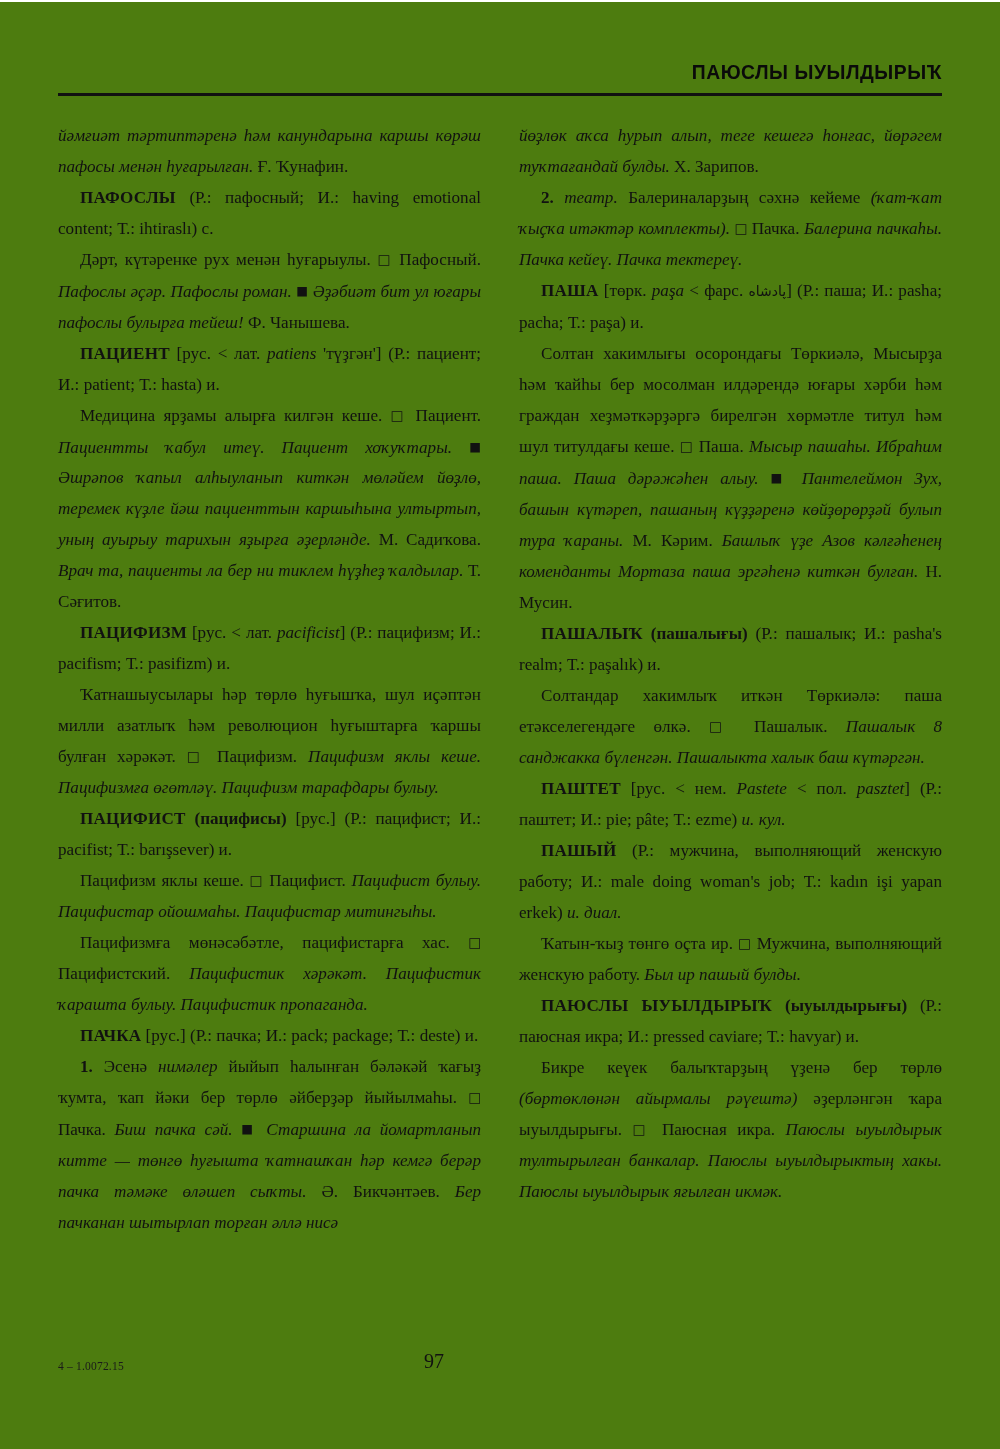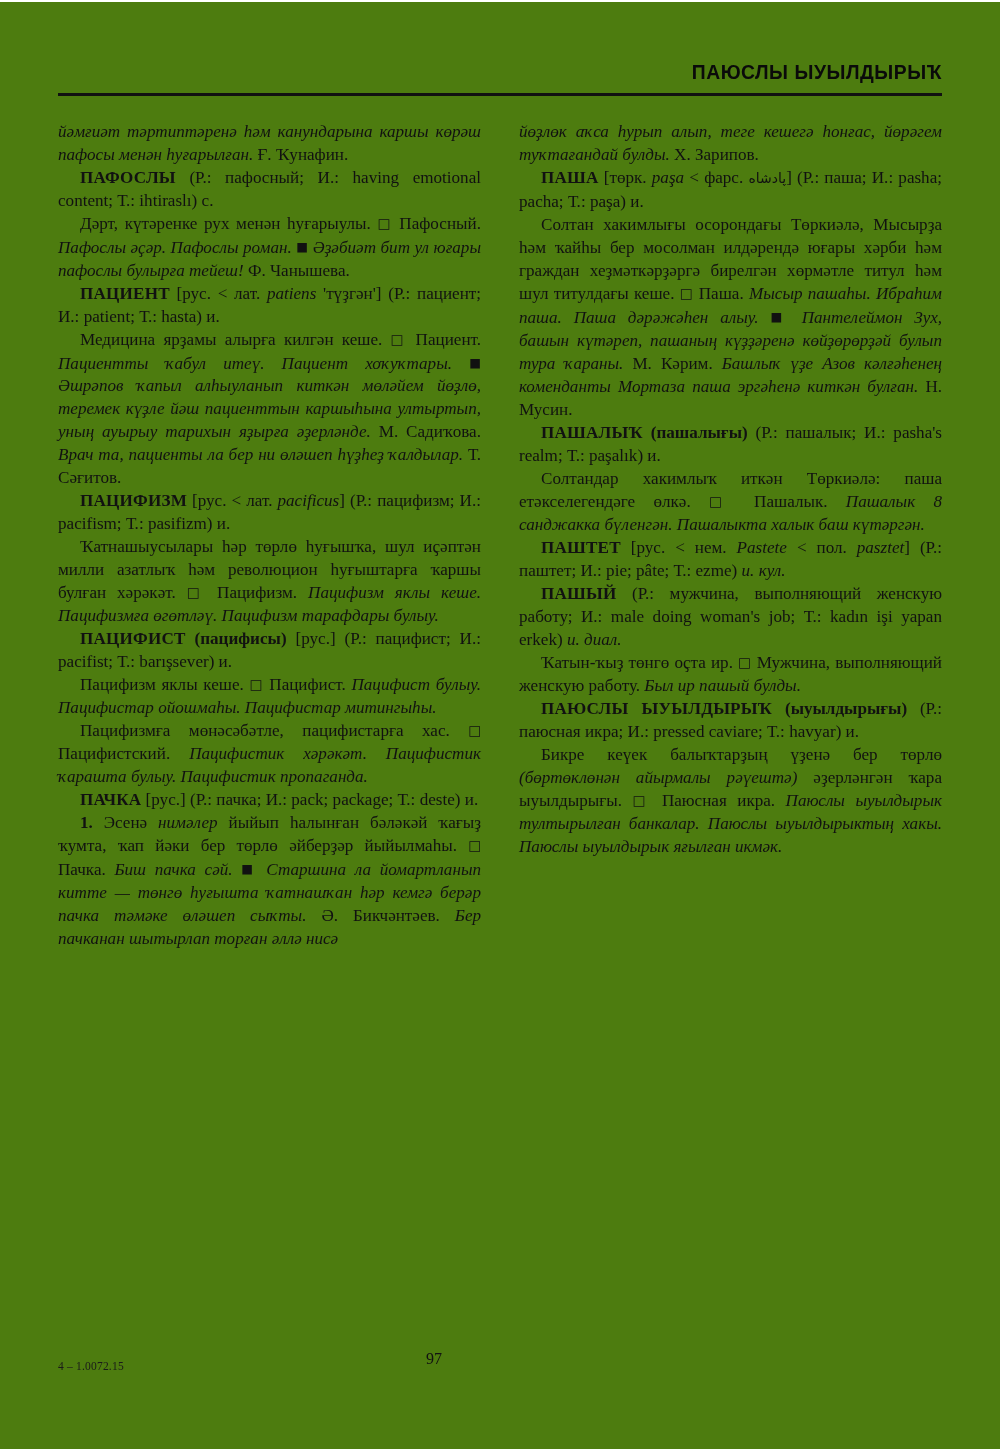--- a/index.html
+++ b/index.html
@@ -59,21 +59,21 @@
     display: flex;
     gap: 38px;
   }
   .col {
     width: 423px;
   }
 
   p {
     margin: 0;
     font-size: 17.1px;
-    line-height: 23px;
+    line-height: 31px;
     text-align: justify;
     text-justify: inter-word;
     hyphens: none;
     color: #111111;
   }
   p.indent { text-indent: 22px; }
   p.noindent { text-indent: 0; }
 
   
   .hw {           
@@ -108,21 +108,21 @@
     font-size: 11.5px;
     letter-spacing: 0.2px;
     color: #1a1a1a;
   }
   .footer-page {
     position: absolute;
     left: 0;
     top: 1348px;
     width: 868px;
     text-align: center;
-    font-size: 16px;
+    font-size: 20px;
     color: #111111;
   }
 </style>
 </head>
 <body>
 
 <div class="page">
 
   <div class="header">
     <span class="header-title">ПАЮСЛЫ ЫУЫЛДЫРЫҠ</span>
@@ -158,27 +158,27 @@
         <span>(Р.: пациент; И.: patient; Т.: hasta) и.</span>
       </p>
       <p class="indent">
         <span>Медицина ярҙамы алырға килгән кеше.</span>
         <span class="sq">□</span>
         <span>Пациент.</span>
         <span class="it">Пациентты ҡабул итеү. Пациент хоҡуҡтары.</span>
         <span class="fsq">■</span>
         <span class="it">Әшрәпов ҡапыл алһыуланып киткән мөләйем йөҙлө, теремек күҙле йәш пациенттын каршыһына ултыртып, уның ауырыу тарихын яҙырға әҙерләнде.</span>
         <span>М. Садиҡова.</span>
-        <span class="it">Врач та, пациенты ла бер ни өләшеп һүҙһеҙ ҡалдылар.</span>
+        <span class="it">Врач та, пациенты ла бер ни тиклем һүҙһеҙ ҡалдылар.</span>
         <span>Т. Сәғитов.</span>
       </p>
 
       <p class="indent">
         <span class="hw">ПАЦИФИЗМ</span>
-        <span>[рус. &lt; лат. <span class="it">pacificus</span>]</span>
+        <span>[рус. &lt; лат. <span class="it">pacificist</span>]</span>
         <span>(Р.: пацифизм; И.: pacifism; Т.: pasifizm) и.</span>
       </p>
       <p class="indent">
         <span>Ҡатнашыусылары һәр төрлө һуғышҡа, шул иҫәптән милли азатлыҡ һәм революцион һуғыштарға ҡаршы булған хәрәкәт.</span>
         <span class="sq">□</span>
         <span>Пацифизм.</span>
         <span class="it">Пацифизм яклы кеше. Пацифизмға өгөтләү. Пацифизм тарафдары булыу.</span>
       </p>
 
       <p class="indent">
@@ -220,20 +220,29 @@
 
     </div>
 
     <div class="col">
 
       <p class="noindent">
         <span class="it">йөҙлөк аҡса һурып алып, теге кешегә һонғас, йөрәгем туҡтағандай булды.</span>
         <span>Х. Зарипов.</span>
       </p>
 
+      <p class="indent">
+        <span class="num">2.</span>
+        <span class="it">театр.</span>
+        <span>Балериналарҙың сәхнә кейеме</span>
+        <span class="it">(ҡат-ҡат ҡыҫҡа итәктәр комплекты).</span>
+        <span class="sq">□</span>
+        <span>Пачка.</span>
+        <span class="it">Балерина пачкаһы. Пачка кейеү. Пачка тектереү.</span>
+      </p>
 
       <p class="indent">
         <span class="hw">ПАША</span>
         <span>[төрк. <span class="it">paşa</span> &lt; фарс. <span class="ar">پادشاه</span>]</span>
         <span>(Р.: паша; И.: pasha; pacha; Т.: paşa) и.</span>
       </p>
       <p class="indent">
         <span>Солтан хакимлығы осорондағы Төркиәлә, Мысырҙа һәм ҡайһы бер мосолман илдәрендә юғары хәрби һәм граждан хеҙмәткәрҙәргә бирелгән хөрмәтле титул һәм шул титулдағы кеше.</span>
         <span class="sq">□</span>
         <span>Паша.</span>

